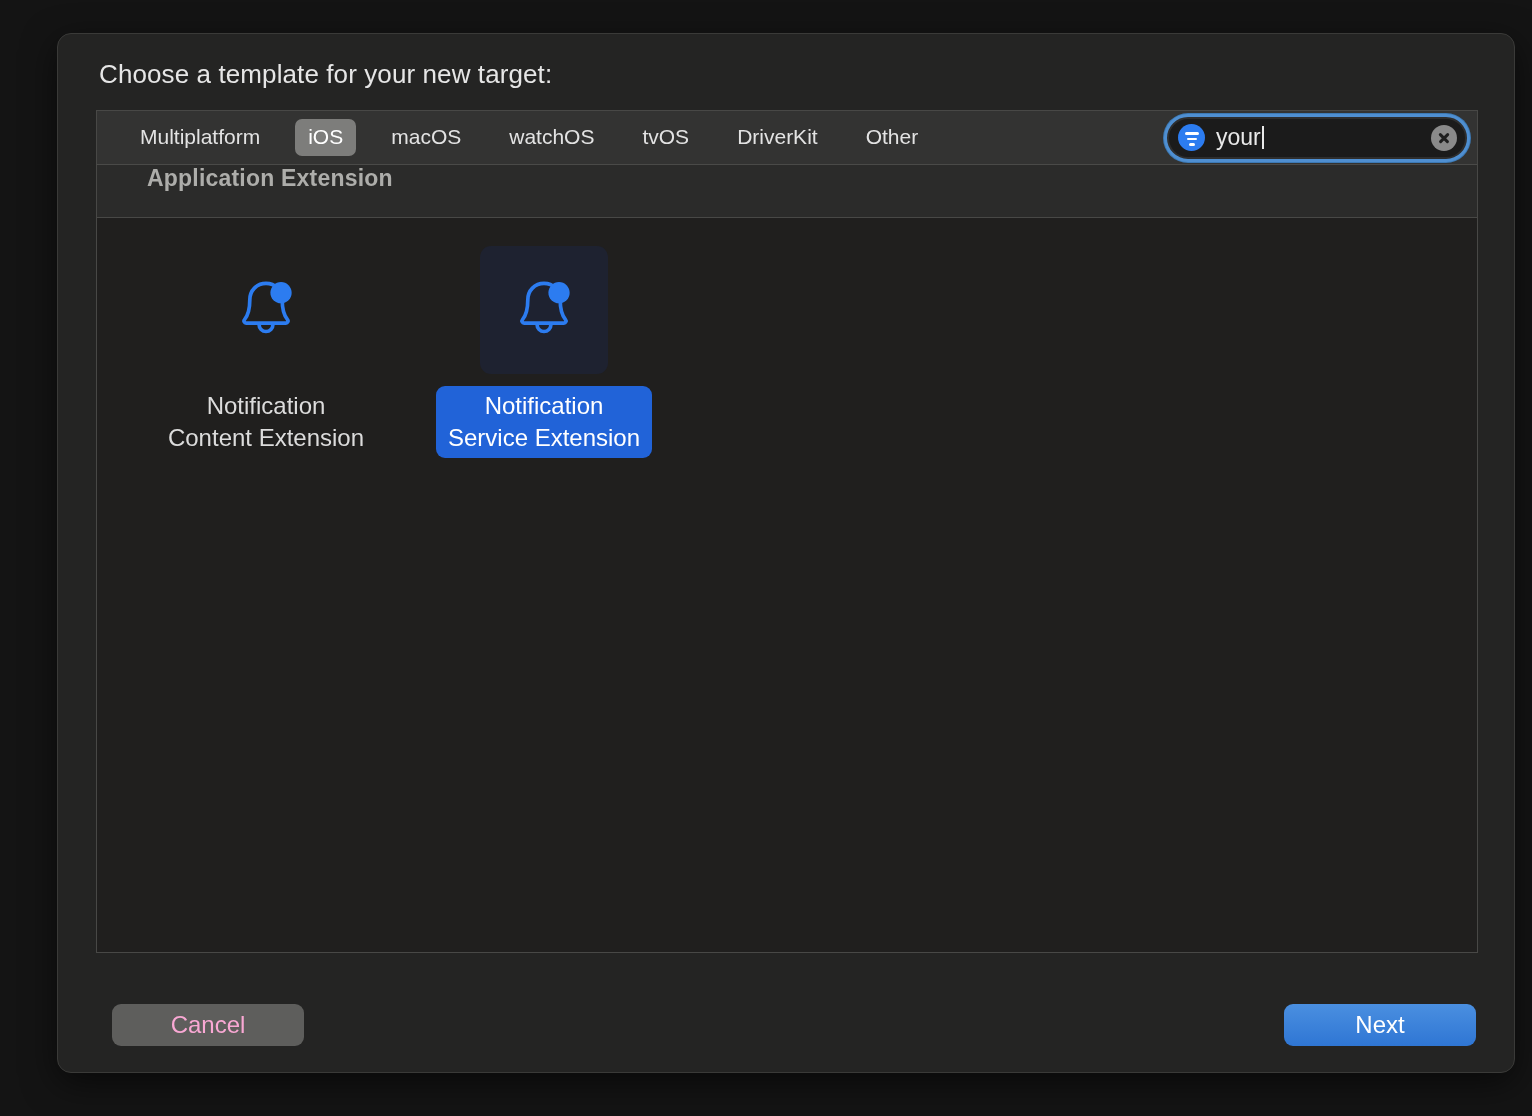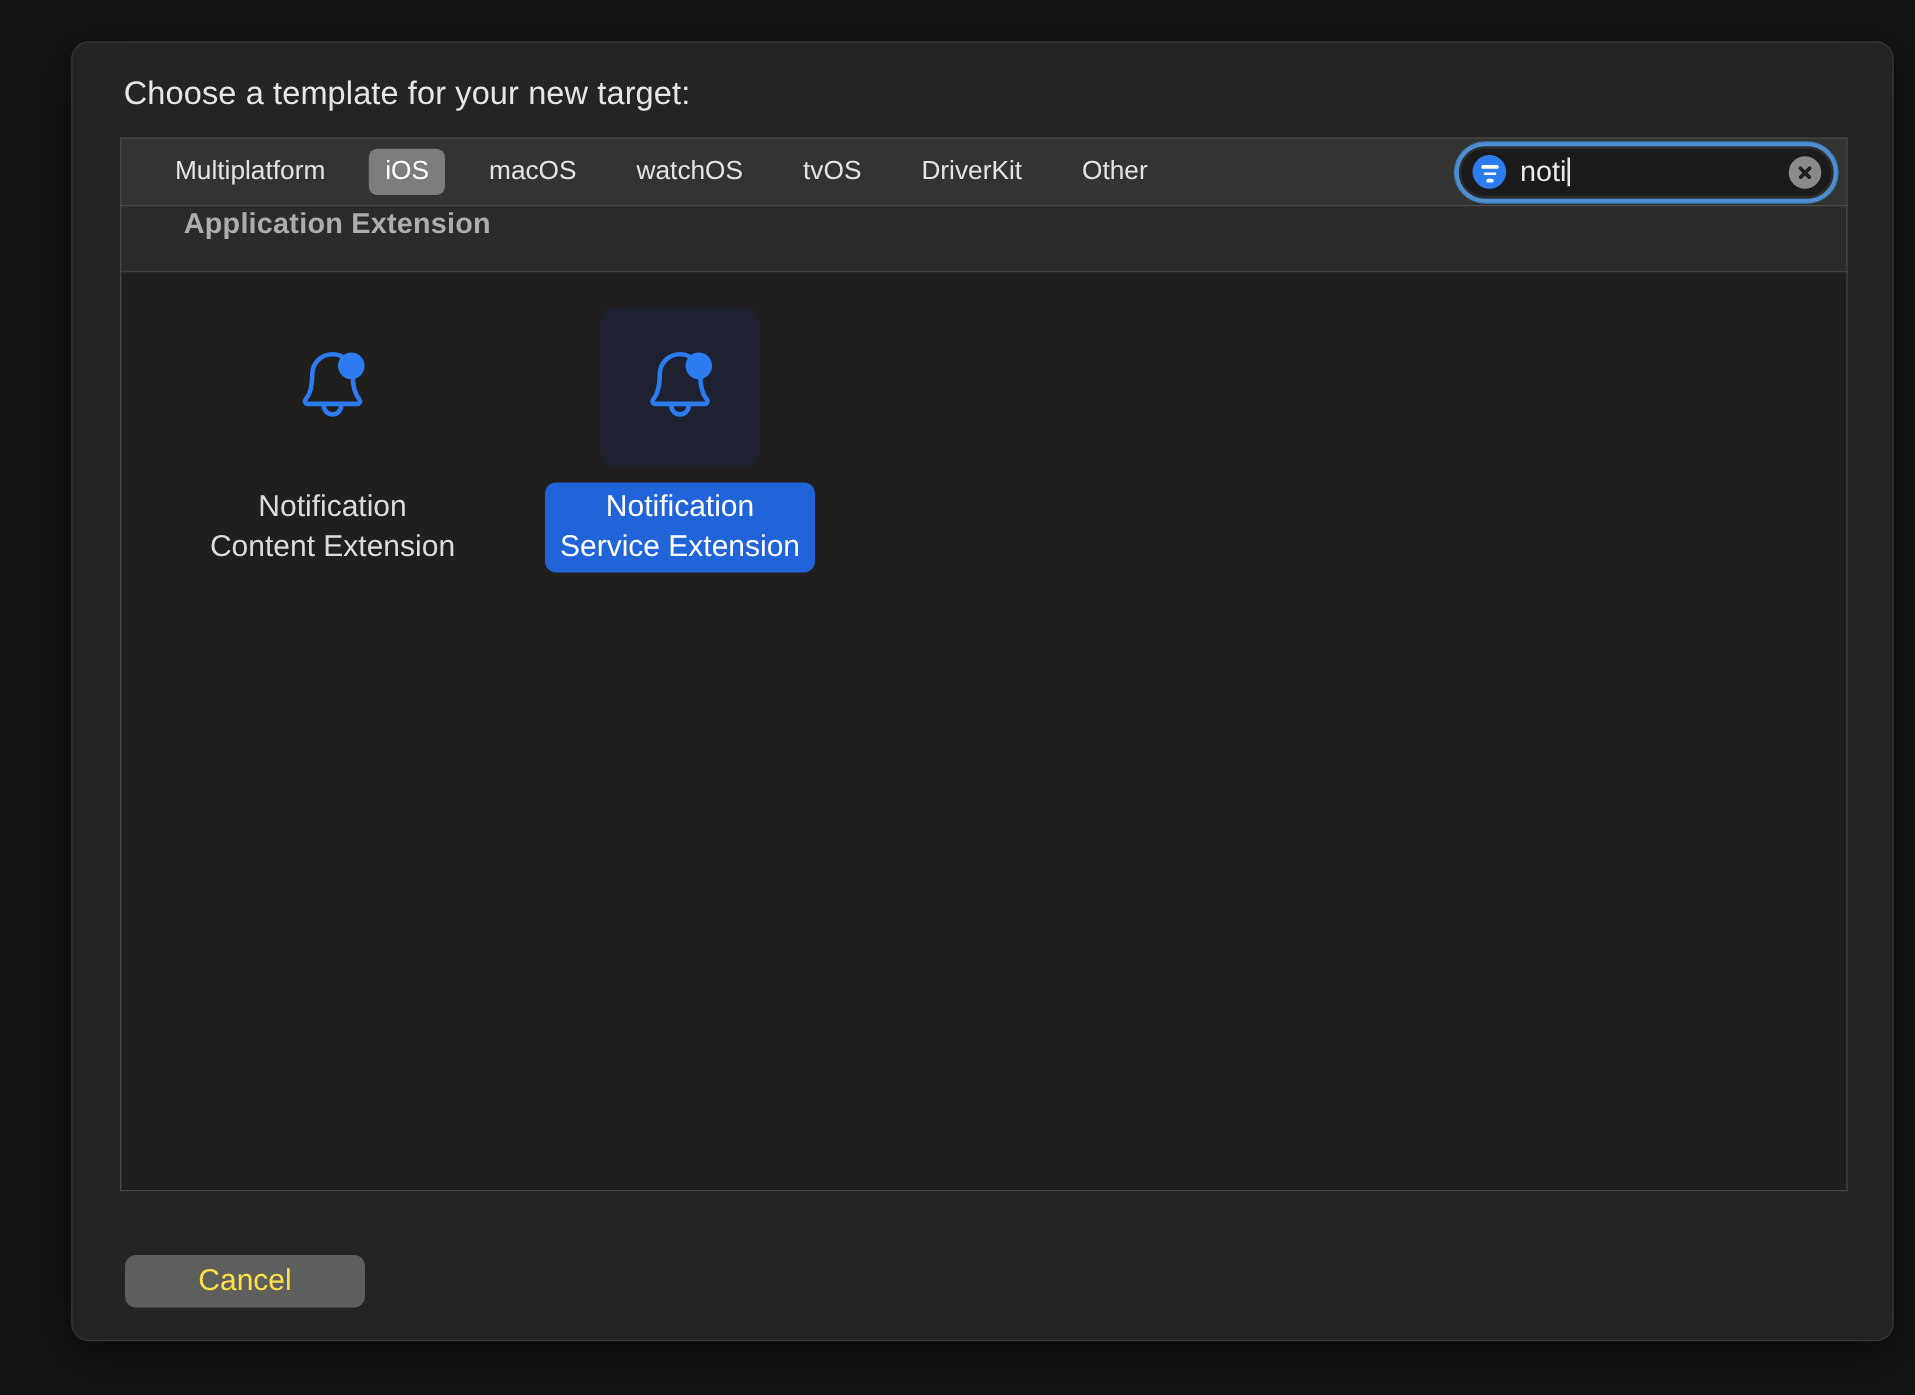--- a/index.html
+++ b/index.html
@@ -245,24 +245,24 @@
     height: 42px;
     border-radius: 9px;
     font-size: 24px;
     display: flex;
     align-items: center;
     justify-content: center;
     border: none;
     font-family: "Liberation Sans", sans-serif;
   }
   .btn-cancel {
-    left: 4px;
+    left: 16px;
     width: 192px;
     background: #5e5e5c;
-    color: #fde047;
+    color: #f9a8d4;
   }
   .btn-previous {
     right: 210px;
     width: 192px;
     background: #3a3a38;
     color: #7c7c7a;
   }
   .btn-next {
     right: 0;
     width: 192px;
@@ -285,21 +285,21 @@
       <div class="tab">macOS</div>
       <div class="tab">watchOS</div>
       <div class="tab">tvOS</div>
       <div class="tab">DriverKit</div>
       <div class="tab">Other</div>
 
       <div class="search-wrap">
         <div class="search-badge">
             <i></i>
           </div>
-        <div class="search-text"><span>noti</span><span class="caret"></span></div>
+        <div class="search-text"><span>your</span><span class="caret"></span></div>
         <div class="clear-btn"></div>
       </div>
     </div>
 
     <div class="section-header">
       <span>Application Extension</span>
     </div>
 
     <div class="grid-panel">
 
@@ -324,16 +324,17 @@
           </svg>
         </div>
         <div class="tpl-label">Notification
 Service Extension</div>
       </div>
 
     </div>
 
     <div class="footer">
       <button class="btn btn-cancel">Cancel</button>
+      <button class="btn btn-next">Next</button>
     </div>
 
   </div>
 </div>
 
 </body></html>

